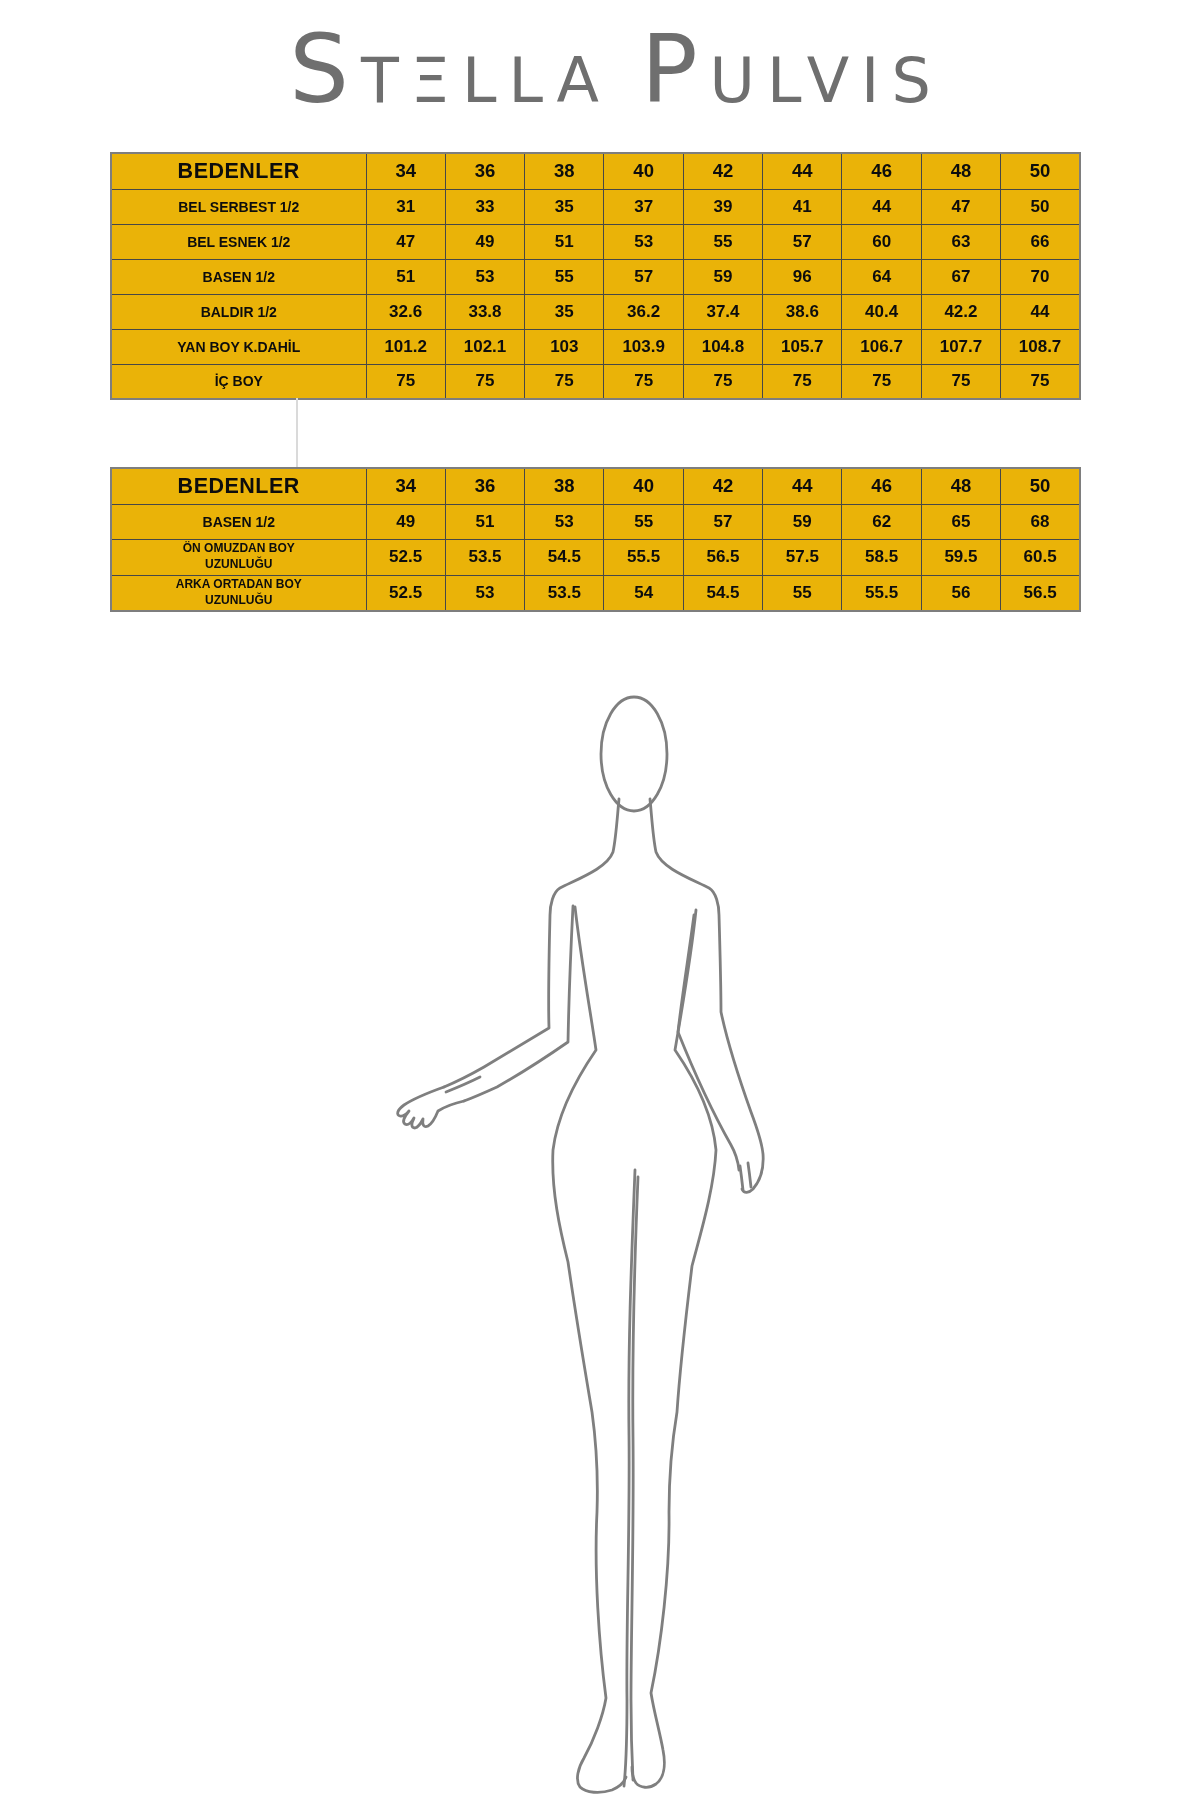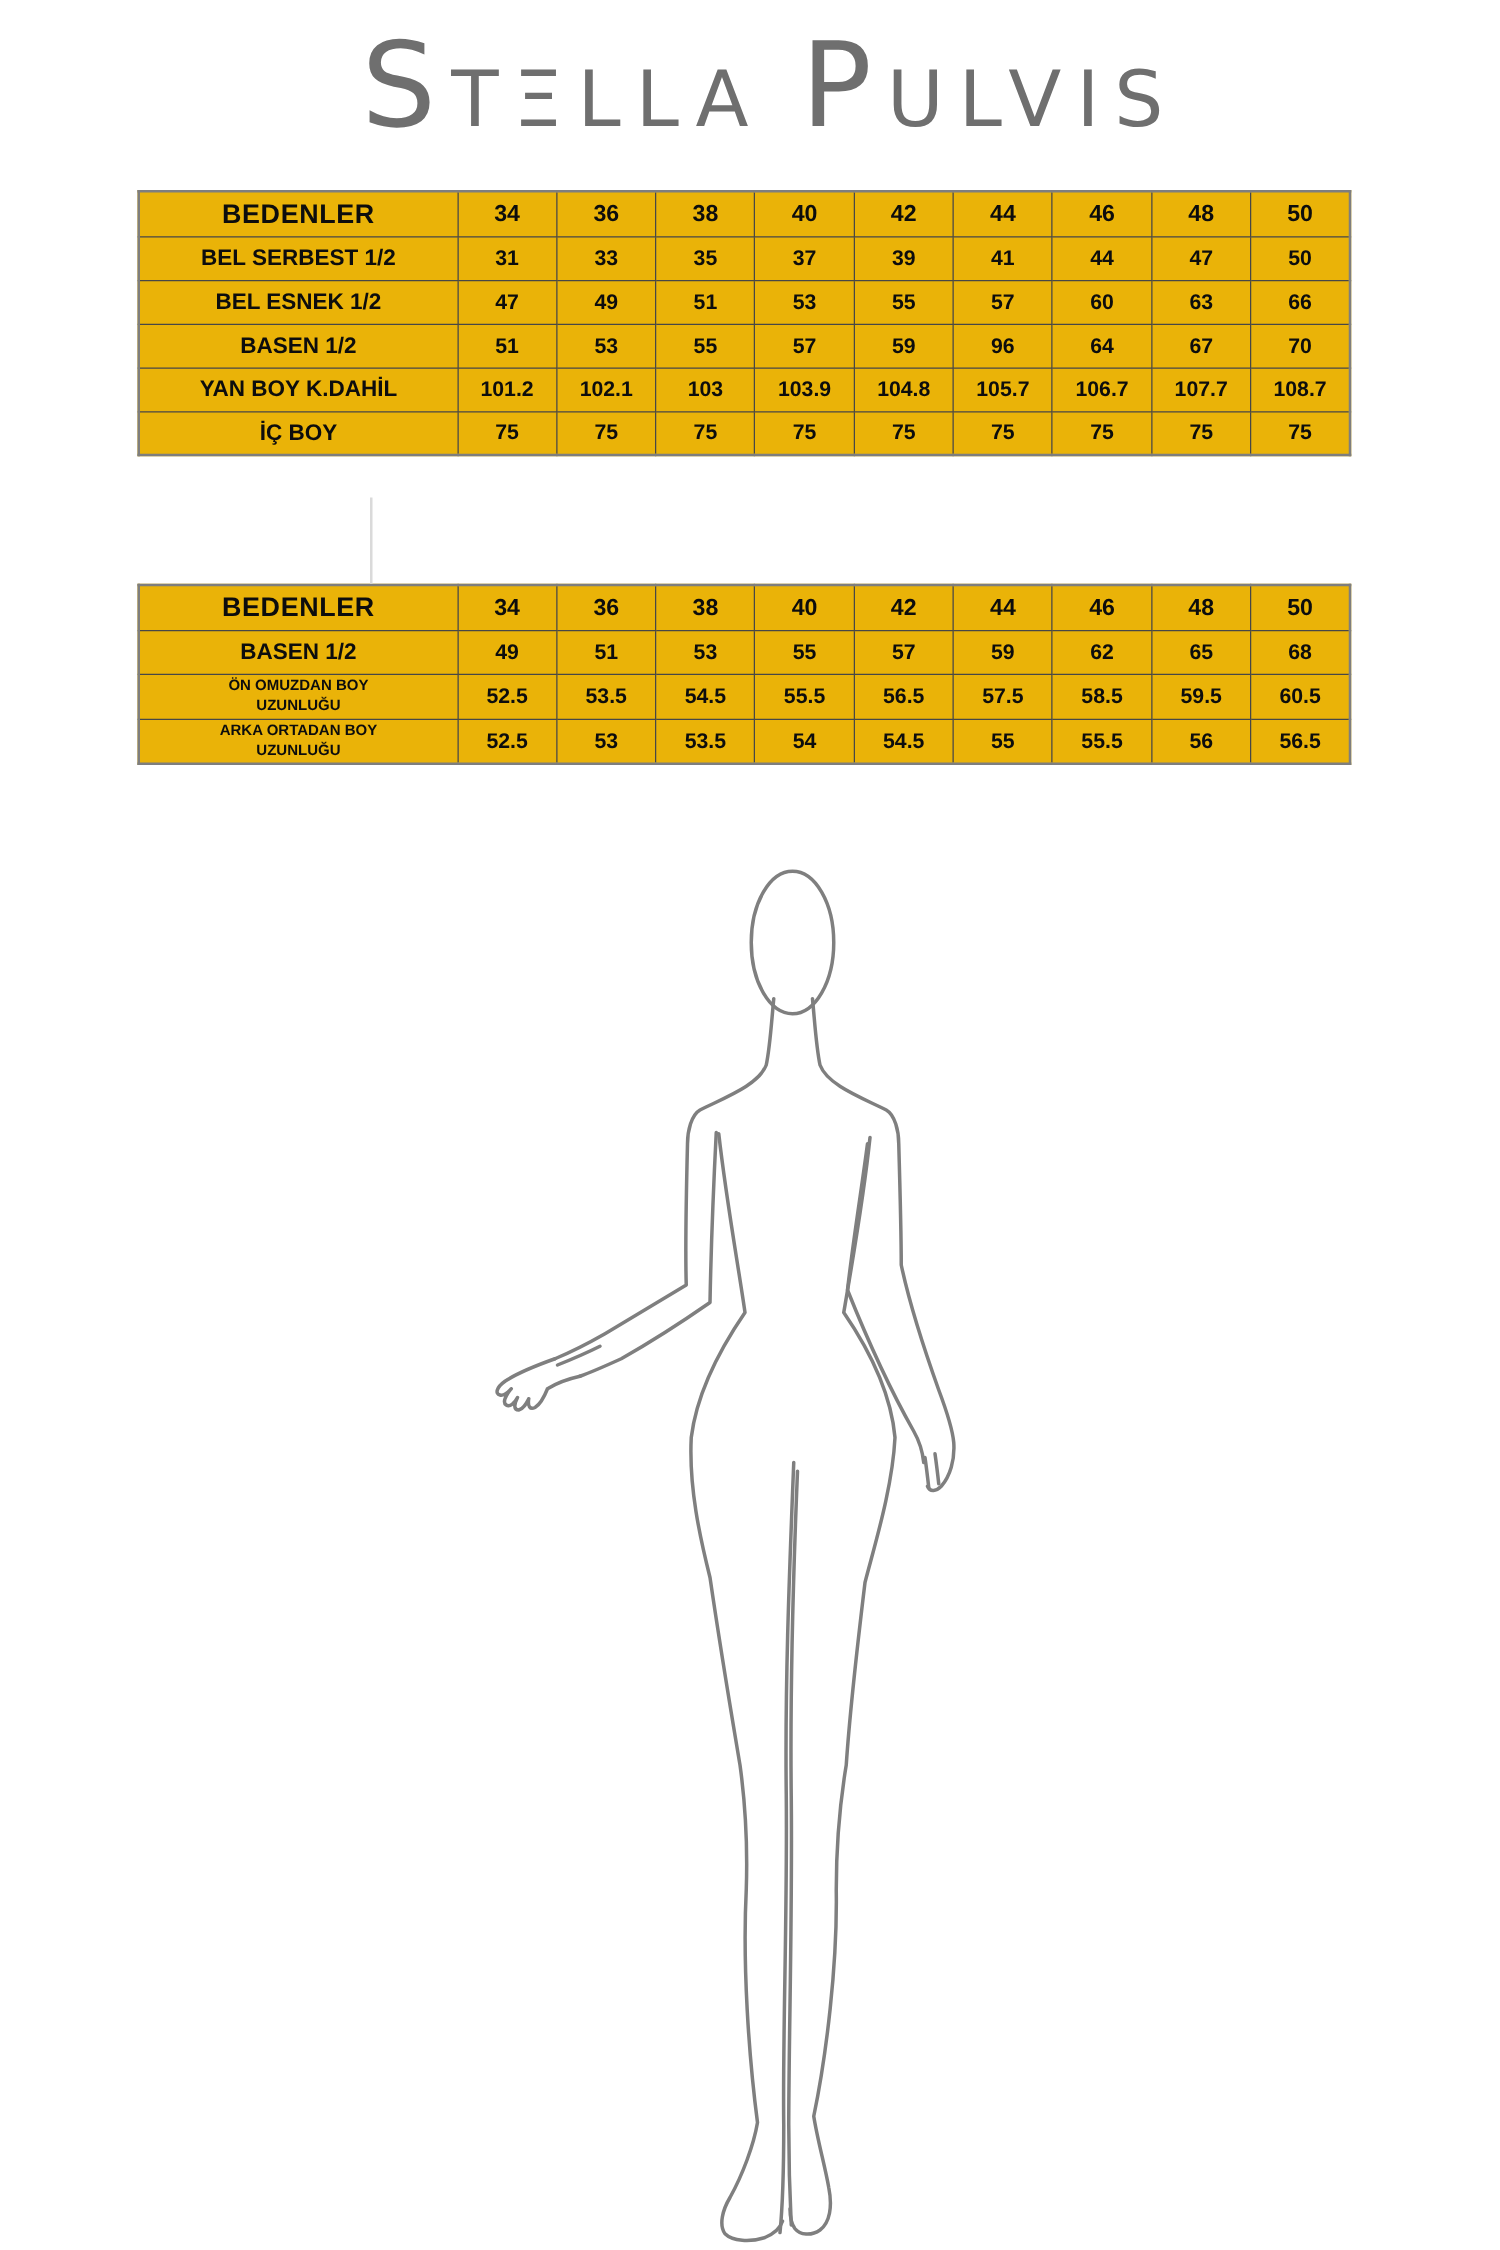--- a/index.html
+++ b/index.html
@@ -39,21 +39,21 @@
   #chart2{top:467px;}
   .size-chart col.c-label{width:255px;}
   .size-chart th,.size-chart td{
     border:1.5px solid var(--border-inner,#474747);
     text-align:center;vertical-align:middle;padding:0;
   }
   .size-chart thead tr{height:36px;}
   .size-chart thead th{font-size:18.5px;font-weight:bold;}
   .size-chart thead th.corner{font-size:21.5px;letter-spacing:.5px;}
   .size-chart tbody tr{height:35px;}
-  .size-chart tbody th{font-size:18px;font-weight:bold;}
+  .size-chart tbody th{font-size:14px;font-weight:bold;}
   .size-chart tbody td{font-size:17px;font-weight:bold;}
   .size-chart tbody tr.two-line{height:36px;}
   .size-chart tbody tr.two-line th{font-size:12px;}
   .size-chart tbody tr.two-line th span{
     display:inline-block;max-width:130px;line-height:1.3;
   }
 
   
   .artifact-line{
     position:absolute;left:296px;top:398px;width:2px;height:69px;
@@ -125,20 +125,32 @@
           <th><span>BASEN 1/2</span></th>
           <td>51</td>
           <td>53</td>
           <td>55</td>
           <td>57</td>
           <td>59</td>
           <td>96</td>
           <td>64</td>
           <td>67</td>
           <td>70</td>
+        </tr>
+        <tr>
+          <th><span>BALDIR 1/2</span></th>
+          <td>32.6</td>
+          <td>33.8</td>
+          <td>35</td>
+          <td>36.2</td>
+          <td>37.4</td>
+          <td>38.6</td>
+          <td>40.4</td>
+          <td>42.2</td>
+          <td>44</td>
         </tr>
         <tr>
           <th><span>YAN BOY K.DAHİL</span></th>
           <td>101.2</td>
           <td>102.1</td>
           <td>103</td>
           <td>103.9</td>
           <td>104.8</td>
           <td>105.7</td>
           <td>106.7</td>

